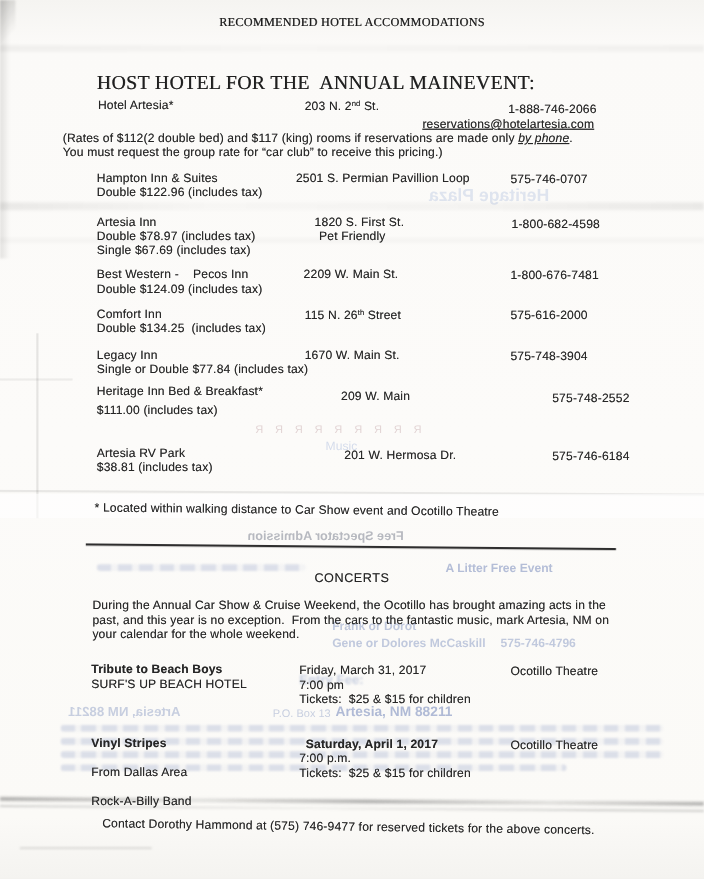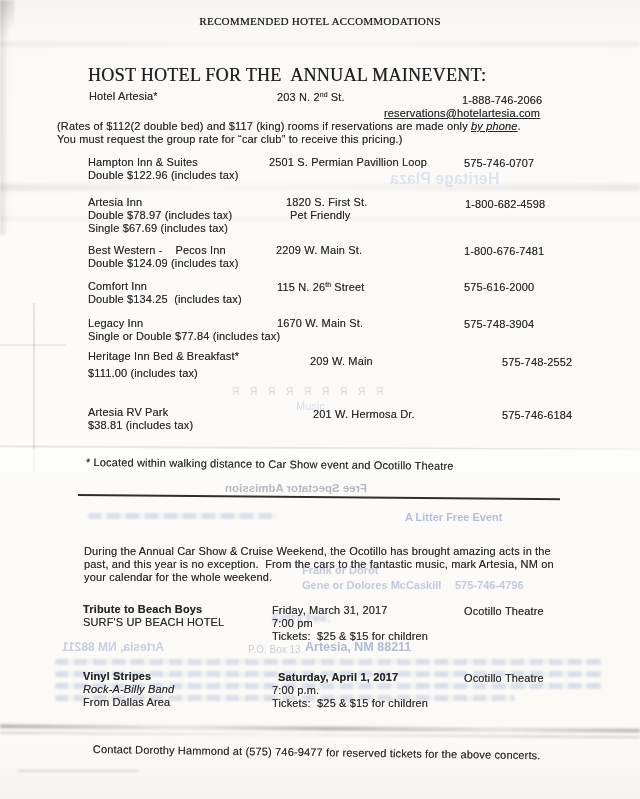--- a/index.html
+++ b/index.html
@@ -106,34 +106,35 @@
 
   <span class="t z2" style="left:88px;top:407px;">Artesia RV Park</span>
   <span class="t z2" style="left:88px;top:420px;">$38.81 (includes tax)</span>
   <span class="t z2" style="left:313px;top:409px;">201 W. Hermosa Dr.</span>
   <span class="t z2" style="left:502px;top:410px;">575-746-6184</span>
 
   <span class="t z2" style="left:86px;top:457px;transform:rotate(.6deg);transform-origin:left top;">* Located within walking distance to Car Show event and Ocotillo Theatre</span>
 
   <div class="art z2" style="left:78px;top:494px;width:482px;height:1.8px;background:#2e2e2e;transform:rotate(.5deg);transform-origin:left top;filter:blur(.2px);"></div>
 
+  <span class="t center z2" style="top:521px;font-size:11.5px;letter-spacing:.5px;">CONCERTS</span>
 
   <span class="t z2" style="left:84px;top:546px;">During the Annual Car Show &amp; Cruise Weekend, the Ocotillo has brought amazing acts in the</span>
   <span class="t z2" style="left:84px;top:559px;">past, and this year is no exception.  From the cars to the fantastic music, mark Artesia, NM on</span>
   <span class="t z2" style="left:84px;top:572px;">your calendar for the whole weekend.</span>
 
   <span class="t b z2" style="left:83px;top:604px;">Tribute to Beach Boys</span>
   <span class="t z2" style="left:83px;top:617px;">SURF'S UP BEACH HOTEL</span>
   <span class="t z2" style="left:272px;top:605px;">Friday, March 31, 2017</span>
   <span class="t z2" style="left:272px;top:618px;">7:00 pm</span>
   <span class="t z2" style="left:272px;top:631px;">Tickets:  $25 &amp; $15 for children</span>
   <span class="t z2" style="left:464px;top:606px;">Ocotillo Theatre</span>
 
   <span class="t b z2" style="left:83px;top:671px;">Vinyl Stripes</span>
-  <span class="t z2" style="left:83px;top:684px;font-style:italic;">Rock-A-Billy Band</span>
+  <span class="t z2" style="left:83px;top:724px;">Rock-A-Billy Band</span>
   <span class="t z2" style="left:83px;top:697px;">From Dallas Area</span>
   <span class="t b z2" style="left:278px;top:672px;">Saturday, April 1, 2017</span>
   <span class="t z2" style="left:272px;top:685px;">7:00 p.m.</span>
   <span class="t z2" style="left:272px;top:698px;">Tickets:  $25 &amp; $15 for children</span>
   <span class="t z2" style="left:464px;top:673px;">Ocotillo Theatre</span>
 
   <span class="t z2" style="left:93px;top:744px;transform:rotate(.8deg);transform-origin:left top;">Contact Dorothy Hammond at (575) 746-9477 for reserved tickets for the above concerts.</span>
 
 </div>
 

